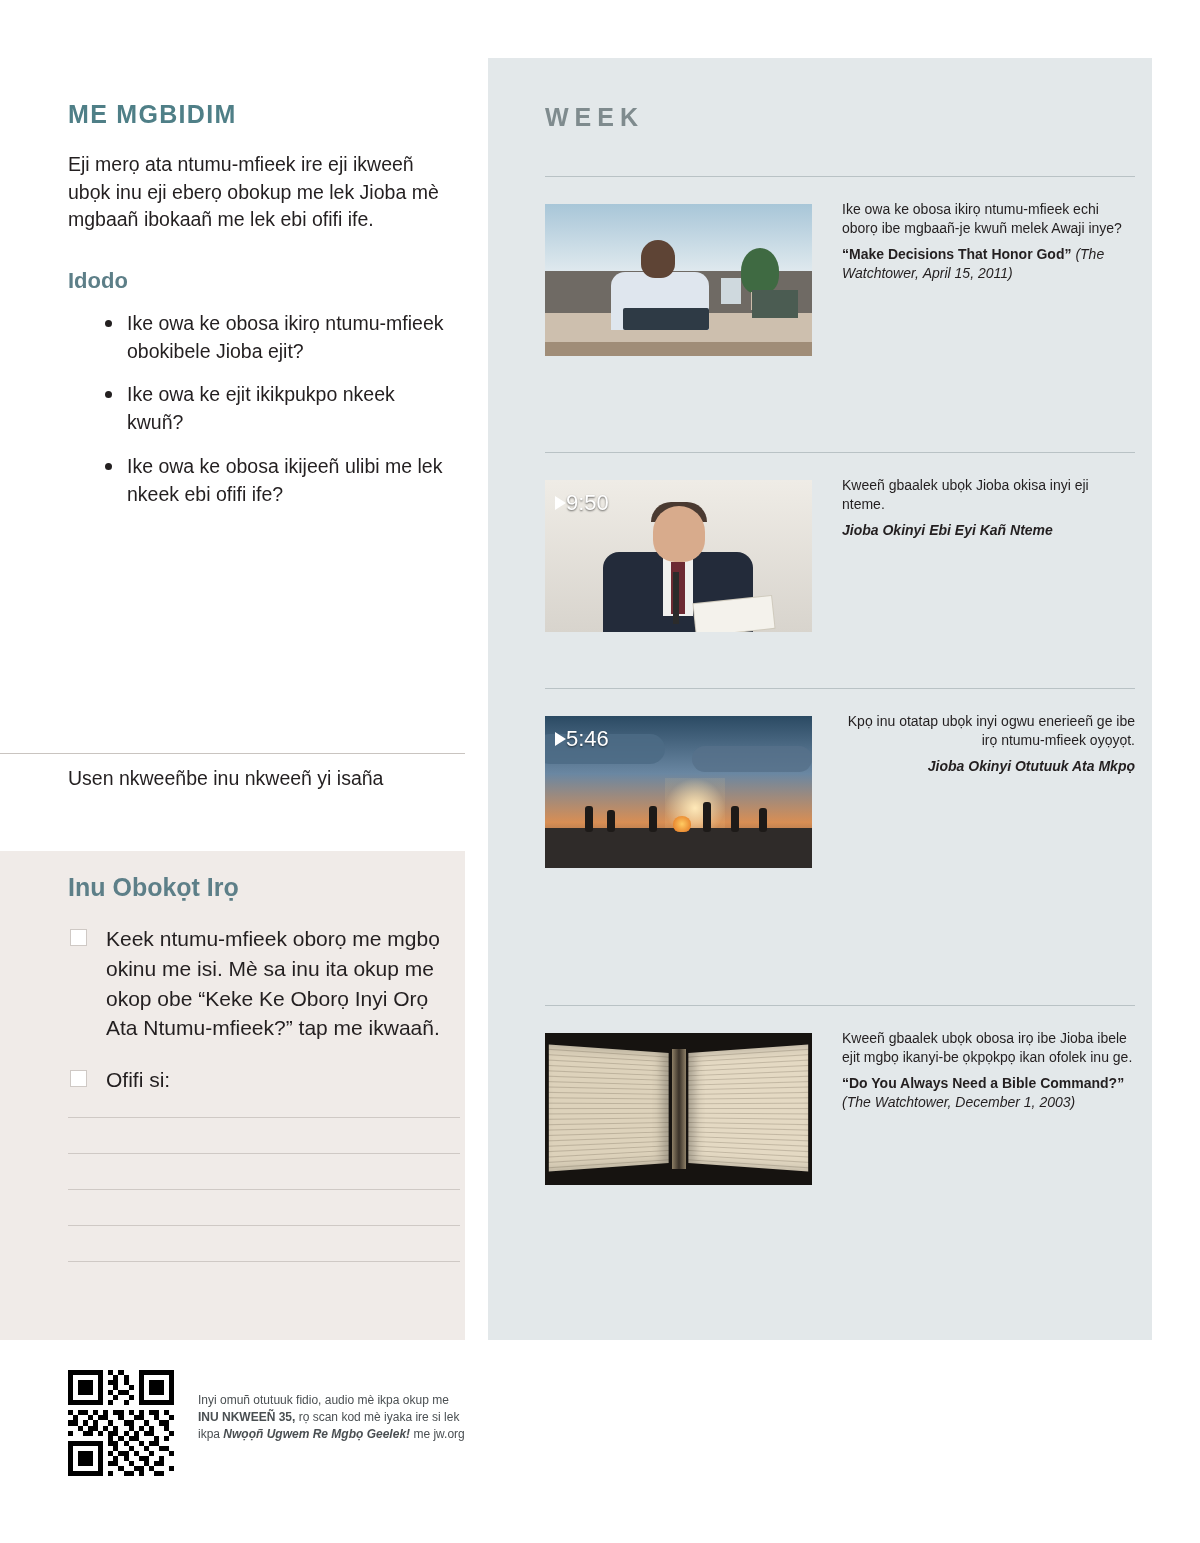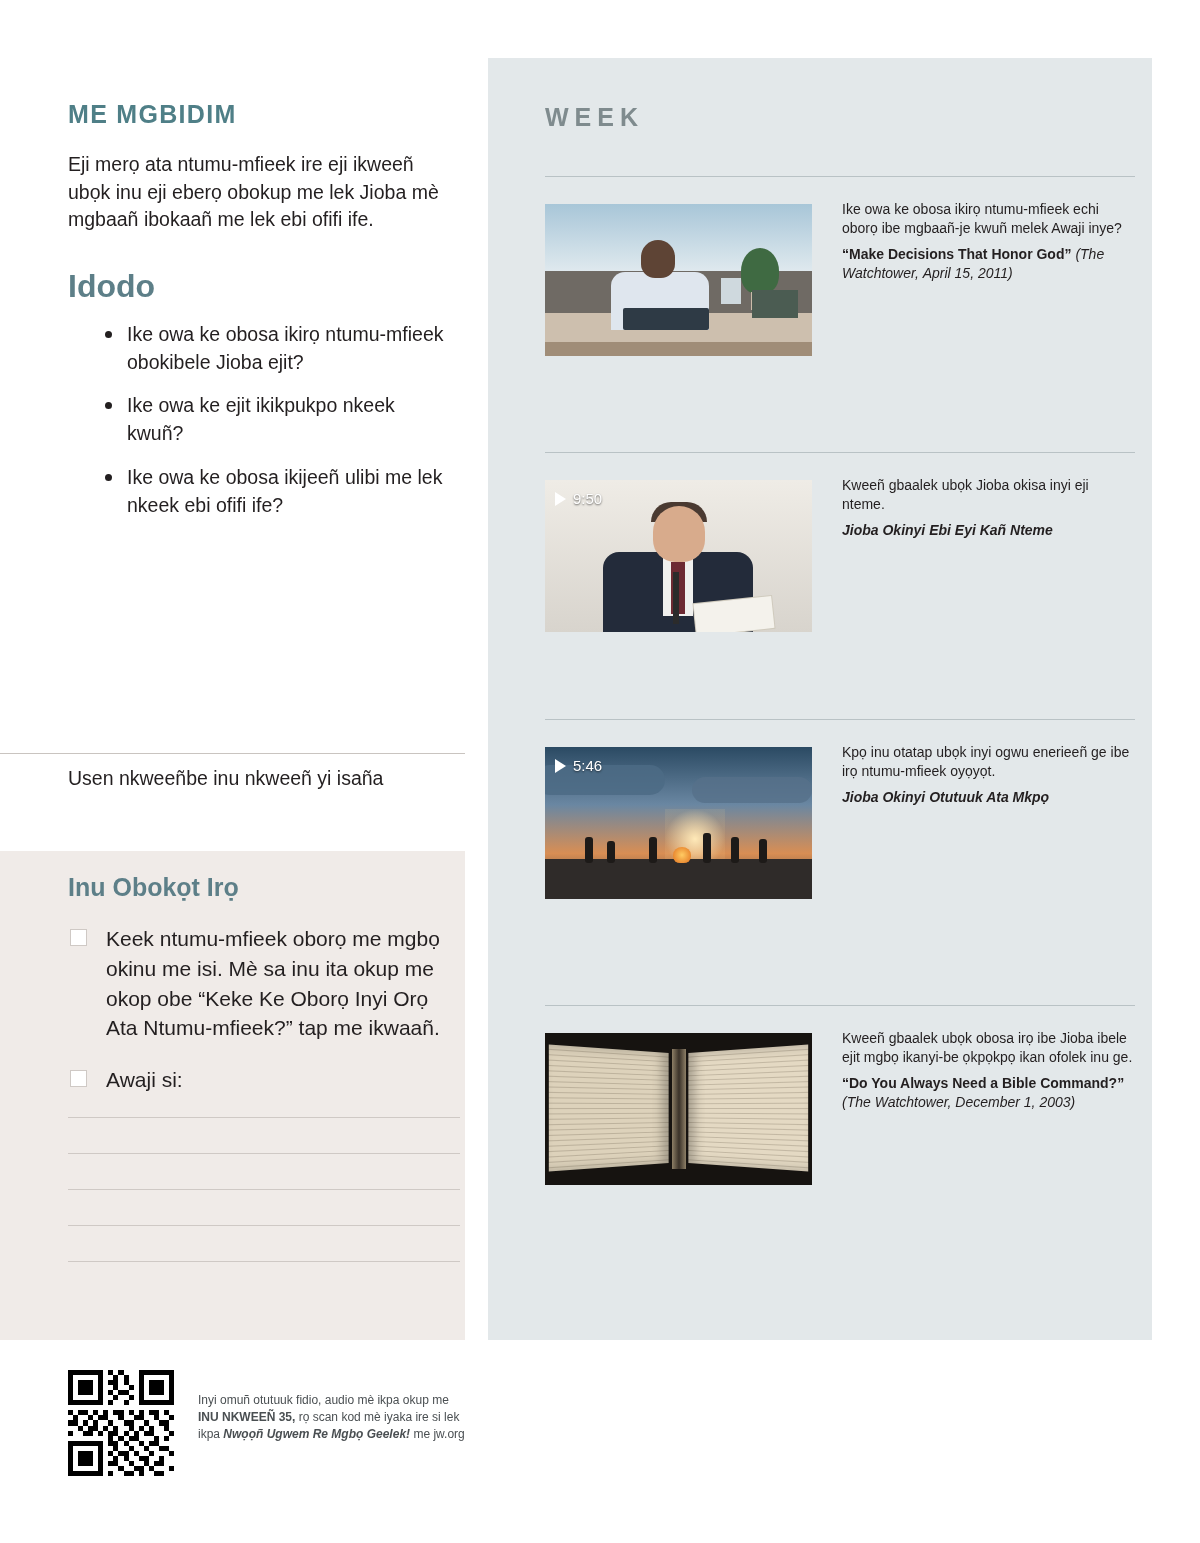--- a/index.html
+++ b/index.html
@@ -42,21 +42,21 @@
     color:#4f7f87;
     margin:0 0 22px 0;
   }
   .intro-text {
     font-size:19.5px;
     line-height:1.42;
     color:#231f20;
     margin:0 0 34px 0;
   }
   h2.sub-title {
-    font-size:32px;
+    font-size:22px;
     font-weight:bold;
     color:#5d7f88;
     margin:0 0 16px 0;
   }
   ul.dot-list {
     margin:13px; padding:0 0 0 28px;
     list-style:none;
   }
   ul.dot-list li {
     position:relative;
@@ -155,23 +155,22 @@
   .pub-ref { font-weight:bold; }
   .pub-ref .ital { font-style:italic; font-weight:normal; }
   .vid-title { font-weight:bold; font-style:italic; }
 
   
   .play-badge {
     position:absolute;
     left:10px; top:10px;
     display:flex;
     align-items:center;
-    gap:7px;
     color:#ffffff;
-    font-size:15px;
+    font-size:22px;
     text-shadow:0 1px 2px rgba(0,0,0,.6);
   }
   .play-badge .tri {
     width:0; height:0;
     border-left:11px solid #fff;
     border-top:7px solid transparent;
     border-bottom:7px solid transparent;
   }
 
   
@@ -258,21 +257,21 @@
   <div class="lower-inner">
     <h2 class="lower-title">Inu Obokọt Irọ</h2>
 
     <div class="check-item">
       <span class="check-box"></span>
       <span>Keek ntumu-mfieek oborọ me mgbọ okinu me isi. Mè sa inu ita okup me okop obe “Keke Ke Oborọ Inyi Orọ Ata Ntumu-mfieek?” tap me ikwaañ.</span>
     </div>
 
     <div class="check-item">
       <span class="check-box"></span>
-      <span>Awaji si:</span>
+      <span>Ofifi si:</span>
     </div>
 
     <div class="write-lines">
       <div class="wl"></div>
       <div class="wl"></div>
       <div class="wl"></div>
       <div class="wl"></div>
       <div class="wl"></div>
     </div>
   </div>
@@ -319,21 +318,21 @@
         <span class="tri"></span>
         <span>9:50</span>
       </div>
     </div>
     <div class="entry-text">
       <p>Kweeñ gbaalek ubọk Jioba okisa inyi eji nteme.</p>
       <p class="vid-title">Jioba Okinyi Ebi Eyi Kañ Nteme</p>
     </div>
   </div>
 
-  <div class="entry" style="top:719px;">
+  <div class="entry" style="top:688px;text-align:right;">
     <div class="hr"></div>
     <div class="thumb t3">
       <div class="cloud1"></div>
         <div class="cloud2"></div>
         <div class="sun"></div>
       <div class="ground"></div>
       <div class="fig" style="left:40px;"></div>
       <div class="fig" style="left:62px; height:22px;"></div>
       <div class="fig" style="left:104px;"></div>
       <div class="fire"></div>

